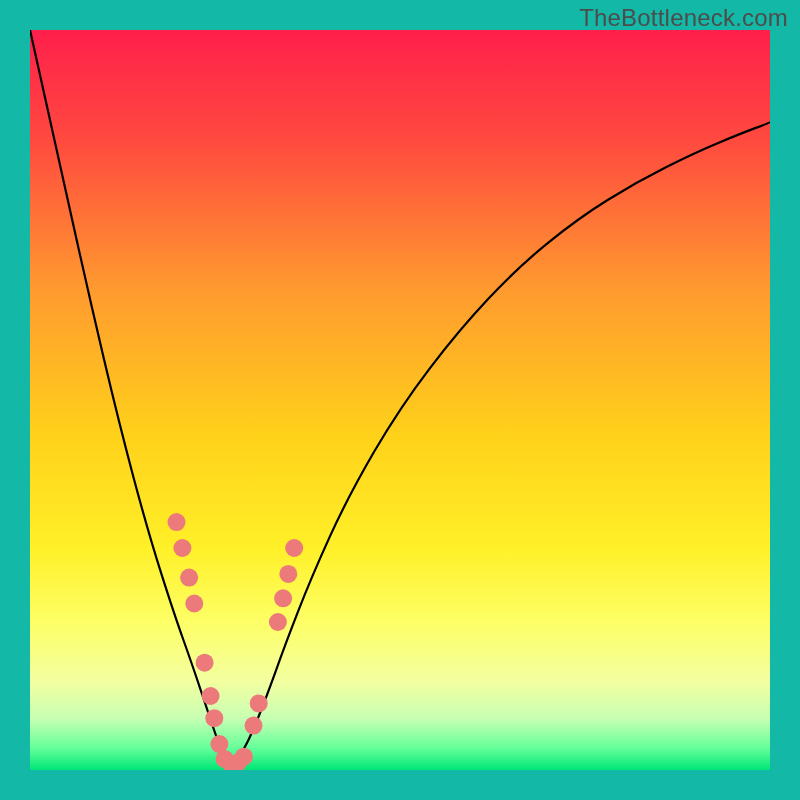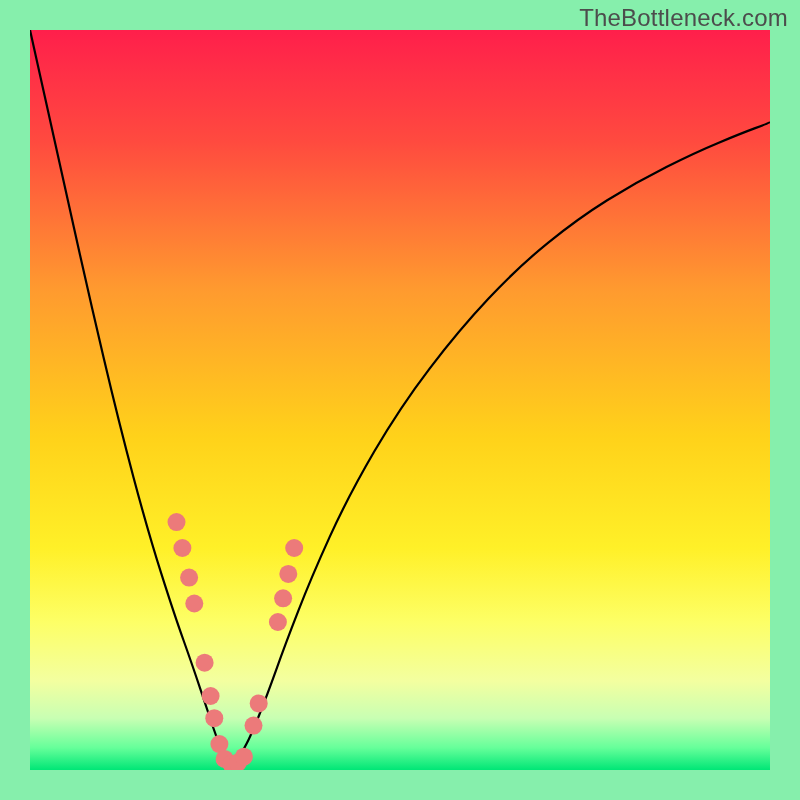--- a/index.html
+++ b/index.html
@@ -7,21 +7,21 @@
     padding: 0;
     width: 800px;
     height: 800px;
     overflow: hidden;
     background: #000;
     font-family: Arial, Helvetica, sans-serif;
   }
   .frame {
     position: absolute;
     inset: 0;
-    background: #86efac;
+    background: #14b8a6;
   }
   .plot {
     position: absolute;
     left: 30px;
     top: 30px;
     width: 740px;
     height: 740px;
     overflow: hidden;
   }
   .gradient-fill {

